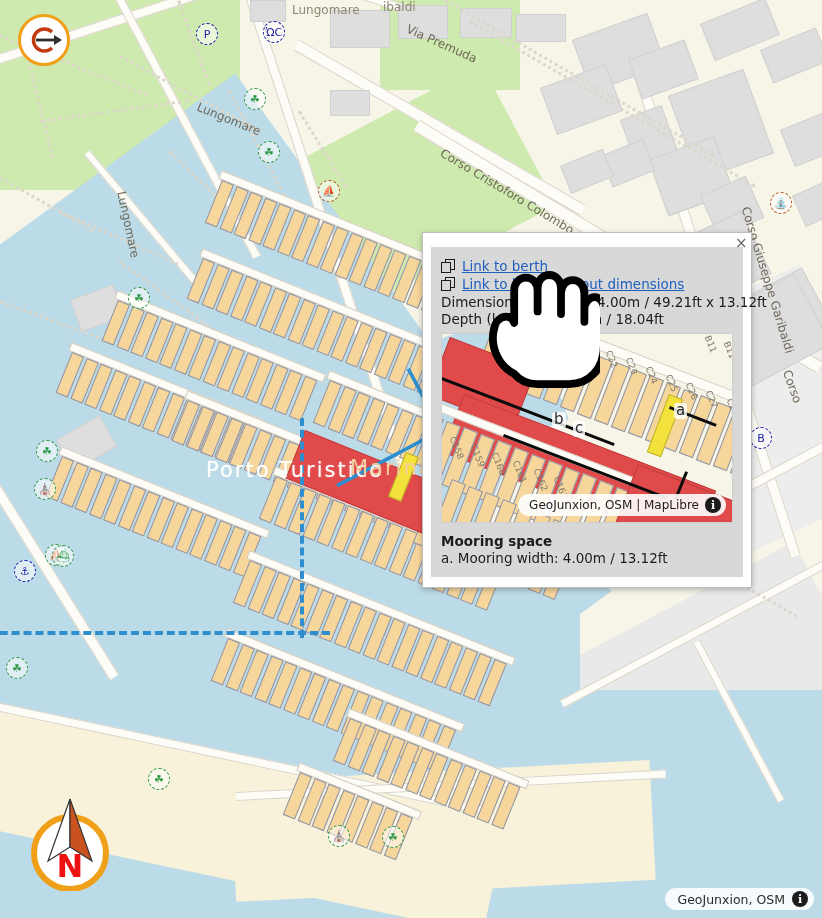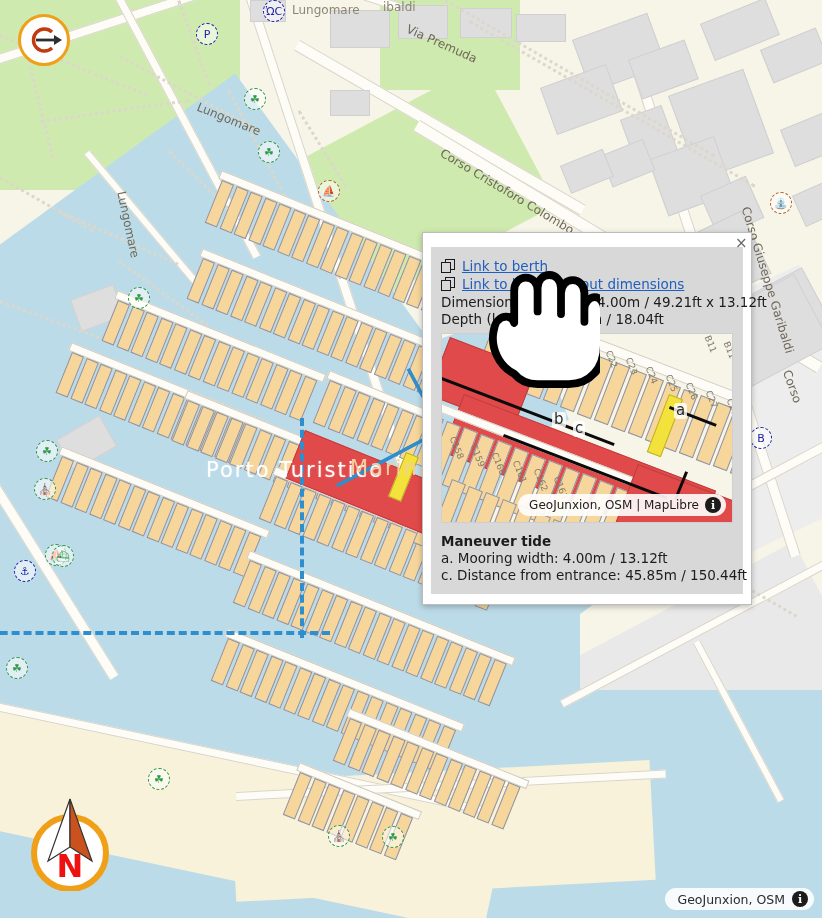--- a/index.html
+++ b/index.html
@@ -744,21 +744,21 @@
         <div class="lbl lbl-road" style="left: 128px; top: 190px; transform: rotate(78deg); transform-origin: left top;">Lungomare</div>
         <div class="lbl lbl-place" style="left: 292px; top: 3px;">Lungomare</div>
         <div class="lbl lbl-place" style="left: 383px; top: 0px;">ibaldi</div>
       </div>
 
     <div class="lbl-water-big" style="left:206px; top:458px;">Porto Turistico</div>
     <div class="lbl-marina" style="left:350px; top:456px;">Marina</div>
 
     <div id="pois">
         <div class="poi poi-blue" style="left: 196px; top: 23px;">P</div>
-        <div class="poi poi-blue" style="left: 263px; top: 0;">ὨC</div>
+        <div class="poi poi-blue" style="left: 263px; top: 21px;">ὨC</div>
         <div class="poi poi-green" style="left: 244px; top: 88px;">☘</div>
         <div class="poi poi-green" style="left: 258px; top: 141px;">☘</div>
         <div class="poi poi-brown" style="left: 318px; top: 180px;">⛵</div>
         <div class="poi poi-green" style="left: 128px; top: 287px;">☘</div>
         <div class="poi poi-green" style="left: 36px; top: 440px;">☘</div>
         <div class="poi poi-green" style="left: 34px; top: 478px;">⛪</div>
         <div class="poi poi-green" style="left: 45px; top: 544px;">⛵</div>
         <div class="poi poi-blue" style="left: 14px; top: 560px;">⚓</div>
         <div class="poi poi-green" style="left: 52px; top: 545px;">⛴</div>
         <div class="poi poi-green" style="left: 148px; top: 768px;">☘</div>
@@ -895,24 +895,23 @@
         <span class="dimcap" style="left:110px; top:78px;">b</span>
         <span class="dimcap" style="left:131px; top:87px;">c</span>
         <span class="dimcap" style="left:232px; top:69px;">a</span>
 
         <div class="inset-attrib">
           <span>GeoJunxion, OSM | MapLibre</span>
           <span class="info-dot">i</span>
         </div>
       </div>
 
-      <div class="maneuver-title">Maneuver tide</div>
+      <div class="maneuver-title">Mooring space</div>
       <div id="maneuver-items">
           <div class="popup-field">a. Mooring width: 4.00m / 13.12ft</div>
-          <div class="popup-field">c. Distance from entrance: 45.85m / 150.44ft</div>
         </div>
     </div>
   </div>
 
   <svg class="cursor-hand" viewBox="0 0 100 100">
     <g transform="translate(4,2)">
       <path d="M30 84 C18 78 12 64 14 52 C15 44 19 40 24 40 C27 40 29 42 30 45
                L30 20 C30 14 34 10 39 10 C44 10 48 14 48 20 L48 36
                L48 18 C48 12 52 8 57 8 C62 8 66 12 66 18 L66 38
                L66 22 C66 16 70 12 75 12 C80 12 84 16 84 22 L84 44

